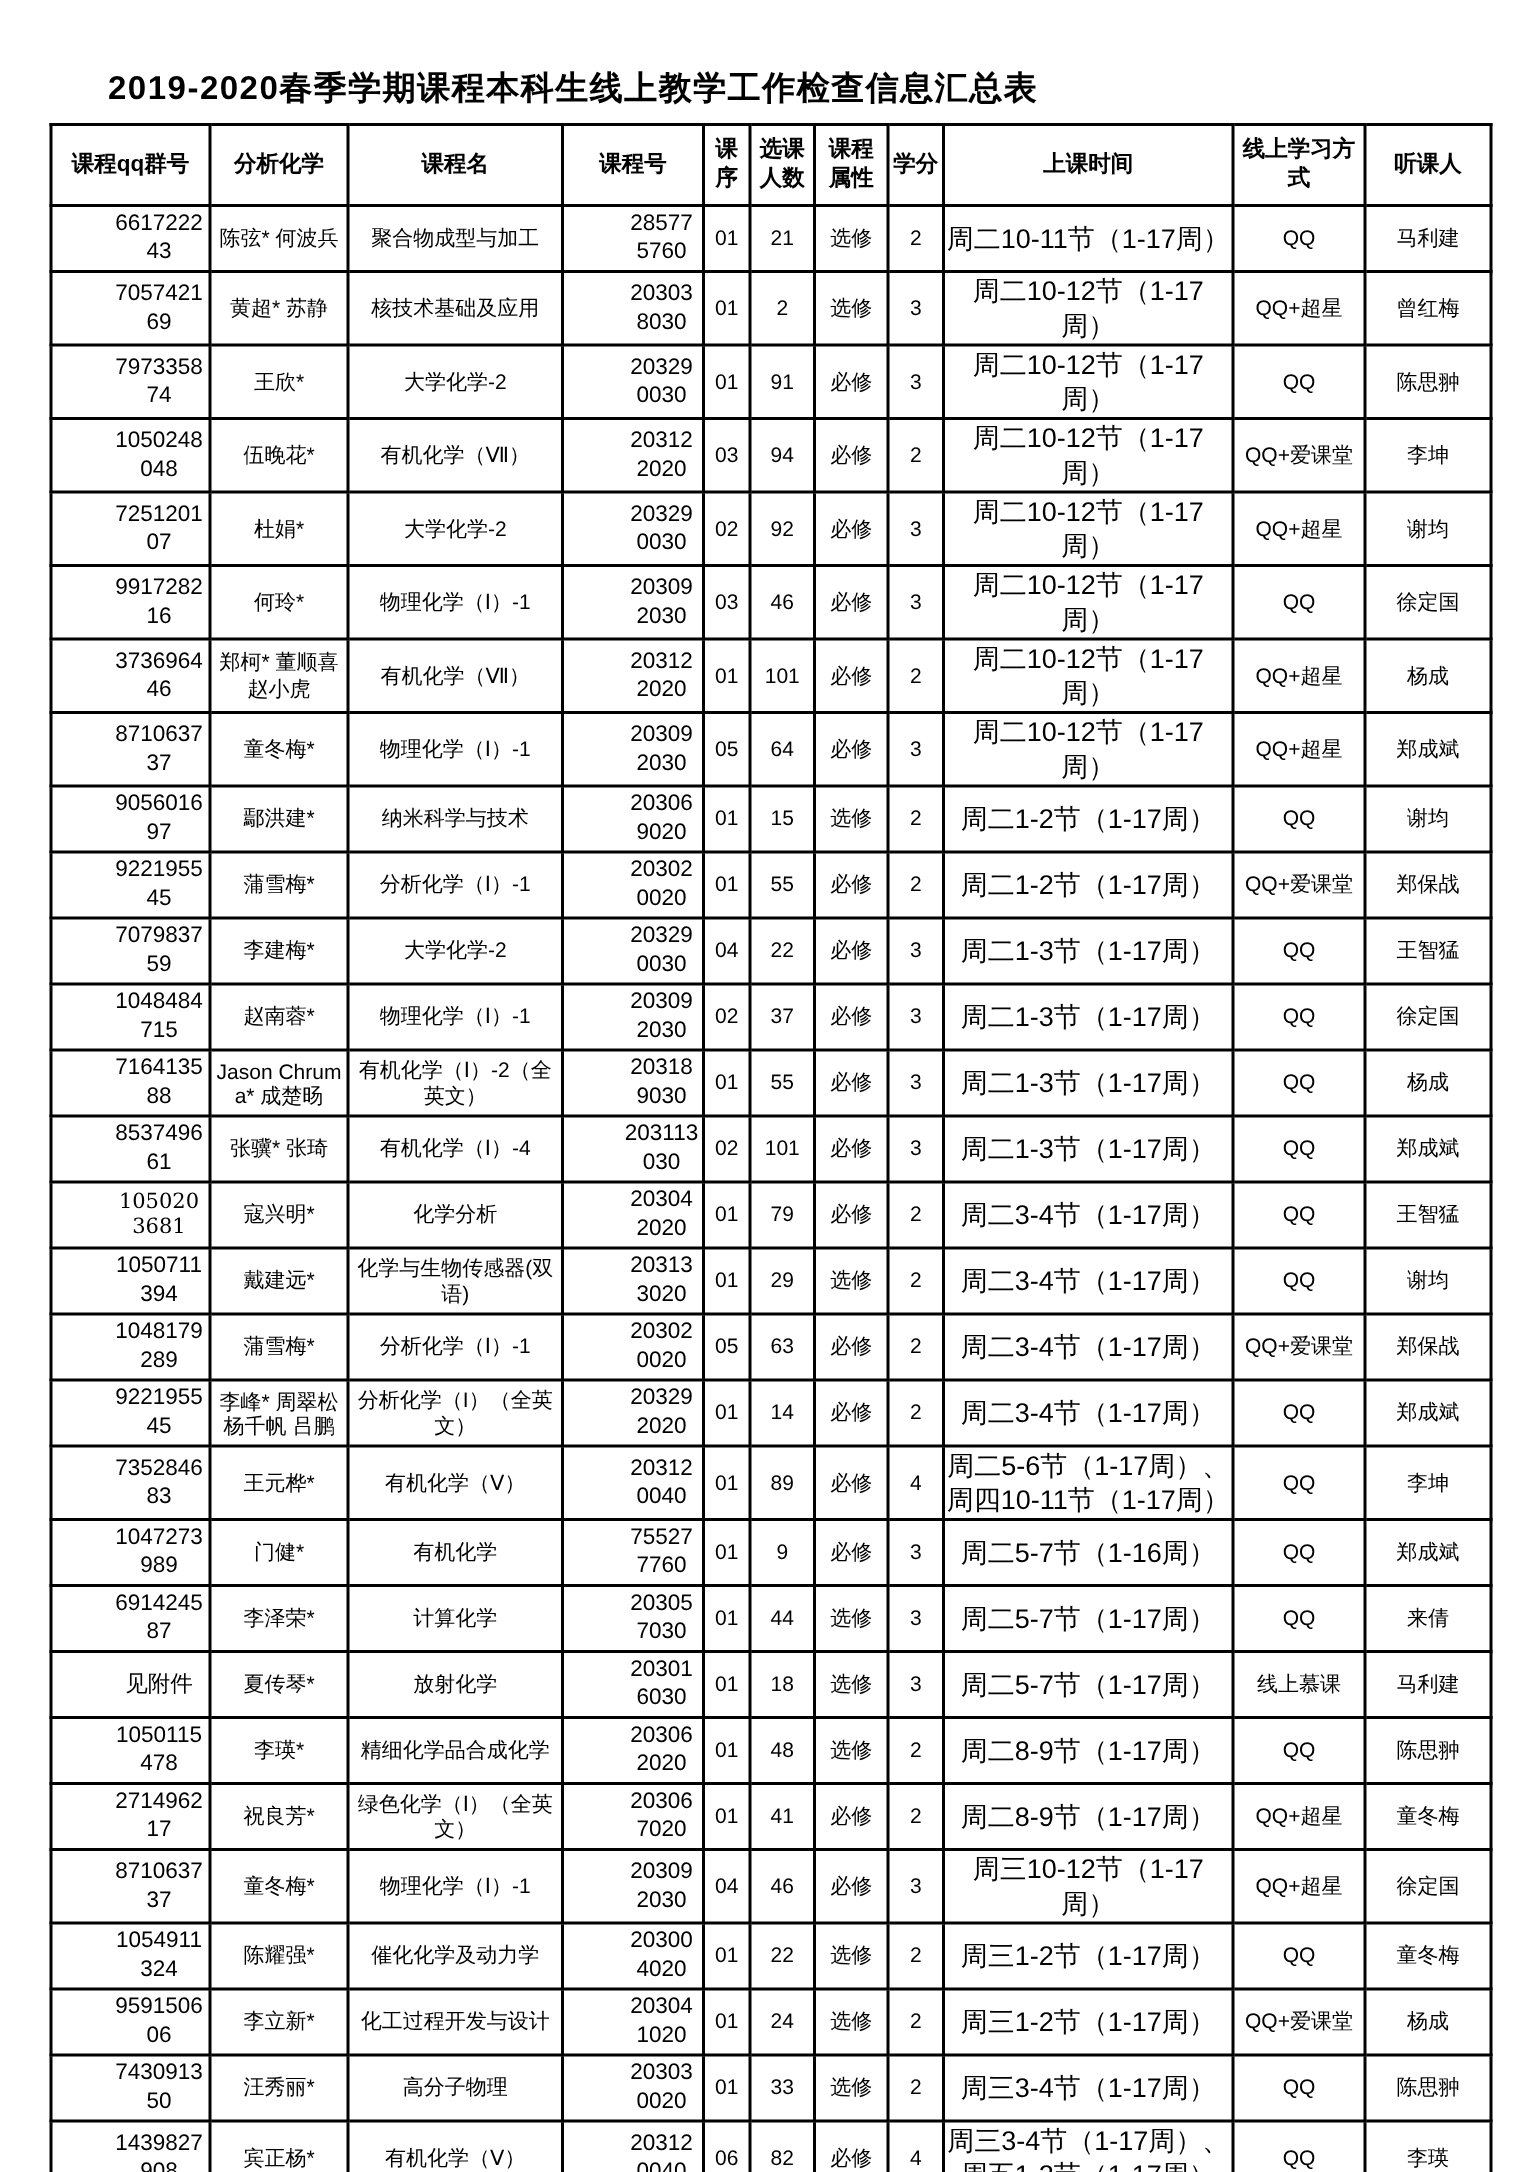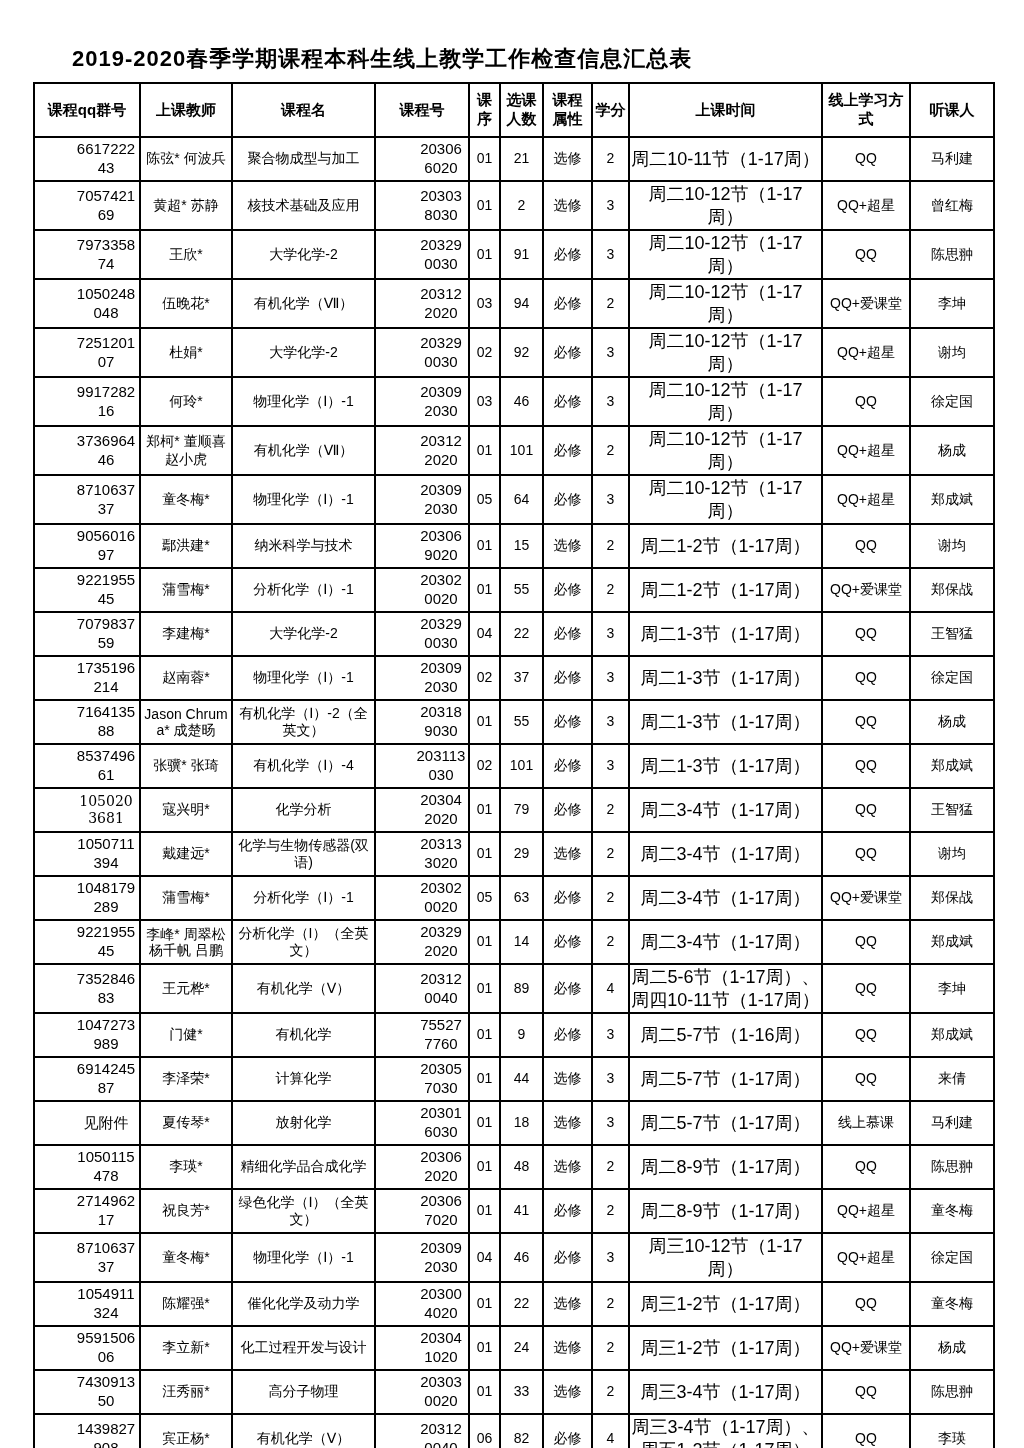--- a/index.html
+++ b/index.html
@@ -76,21 +76,21 @@
       <col style="width:43px">
       <col style="width:49px">
       <col style="width:37px">
       <col style="width:193px">
       <col style="width:88px">
       <col style="width:84px">
     </colgroup>
     <thead>
       <tr>
         <th>课程qq群号</th>
-        <th>上课教师</th>
+        <th>分析化学</th>
         <th>课程名</th>
         <th>课程号</th>
         <th>课序</th>
         <th>选课人数</th>
         <th>课程属性</th>
         <th>学分</th>
         <th>上课时间</th>
         <th>线上学习方式</th>
         <th>听课人</th>
       </tr>
@@ -100,21 +100,21 @@
           <td class="col-qq">
             <div>661722243</div>
           </td>
           <td class="col-teacher">
             <div>陈弦* 何波兵</div>
           </td>
           <td class="col-course">
             <div>聚合物成型与加工</div>
           </td>
           <td class="col-course_no">
-            <div>203066020</div>
+            <div>285775760</div>
           </td>
           <td class="col-seq">
             <div>01</div>
           </td>
           <td class="col-enroll">
             <div>21</div>
           </td>
           <td class="col-attr">
             <div>选修</div>
           </td>
@@ -476,21 +476,21 @@
           </td>
           <td class="col-method">
             <div>QQ</div>
           </td>
           <td class="col-listener">
             <div>王智猛</div>
           </td>
         </tr>
         <tr>
           <td class="col-qq">
-            <div>1735196214</div>
+            <div>1048484715</div>
           </td>
           <td class="col-teacher">
             <div>赵南蓉*</div>
           </td>
           <td class="col-course">
             <div>物理化学（Ⅰ）-1</div>
           </td>
           <td class="col-course_no">
             <div>203092030</div>
           </td>

